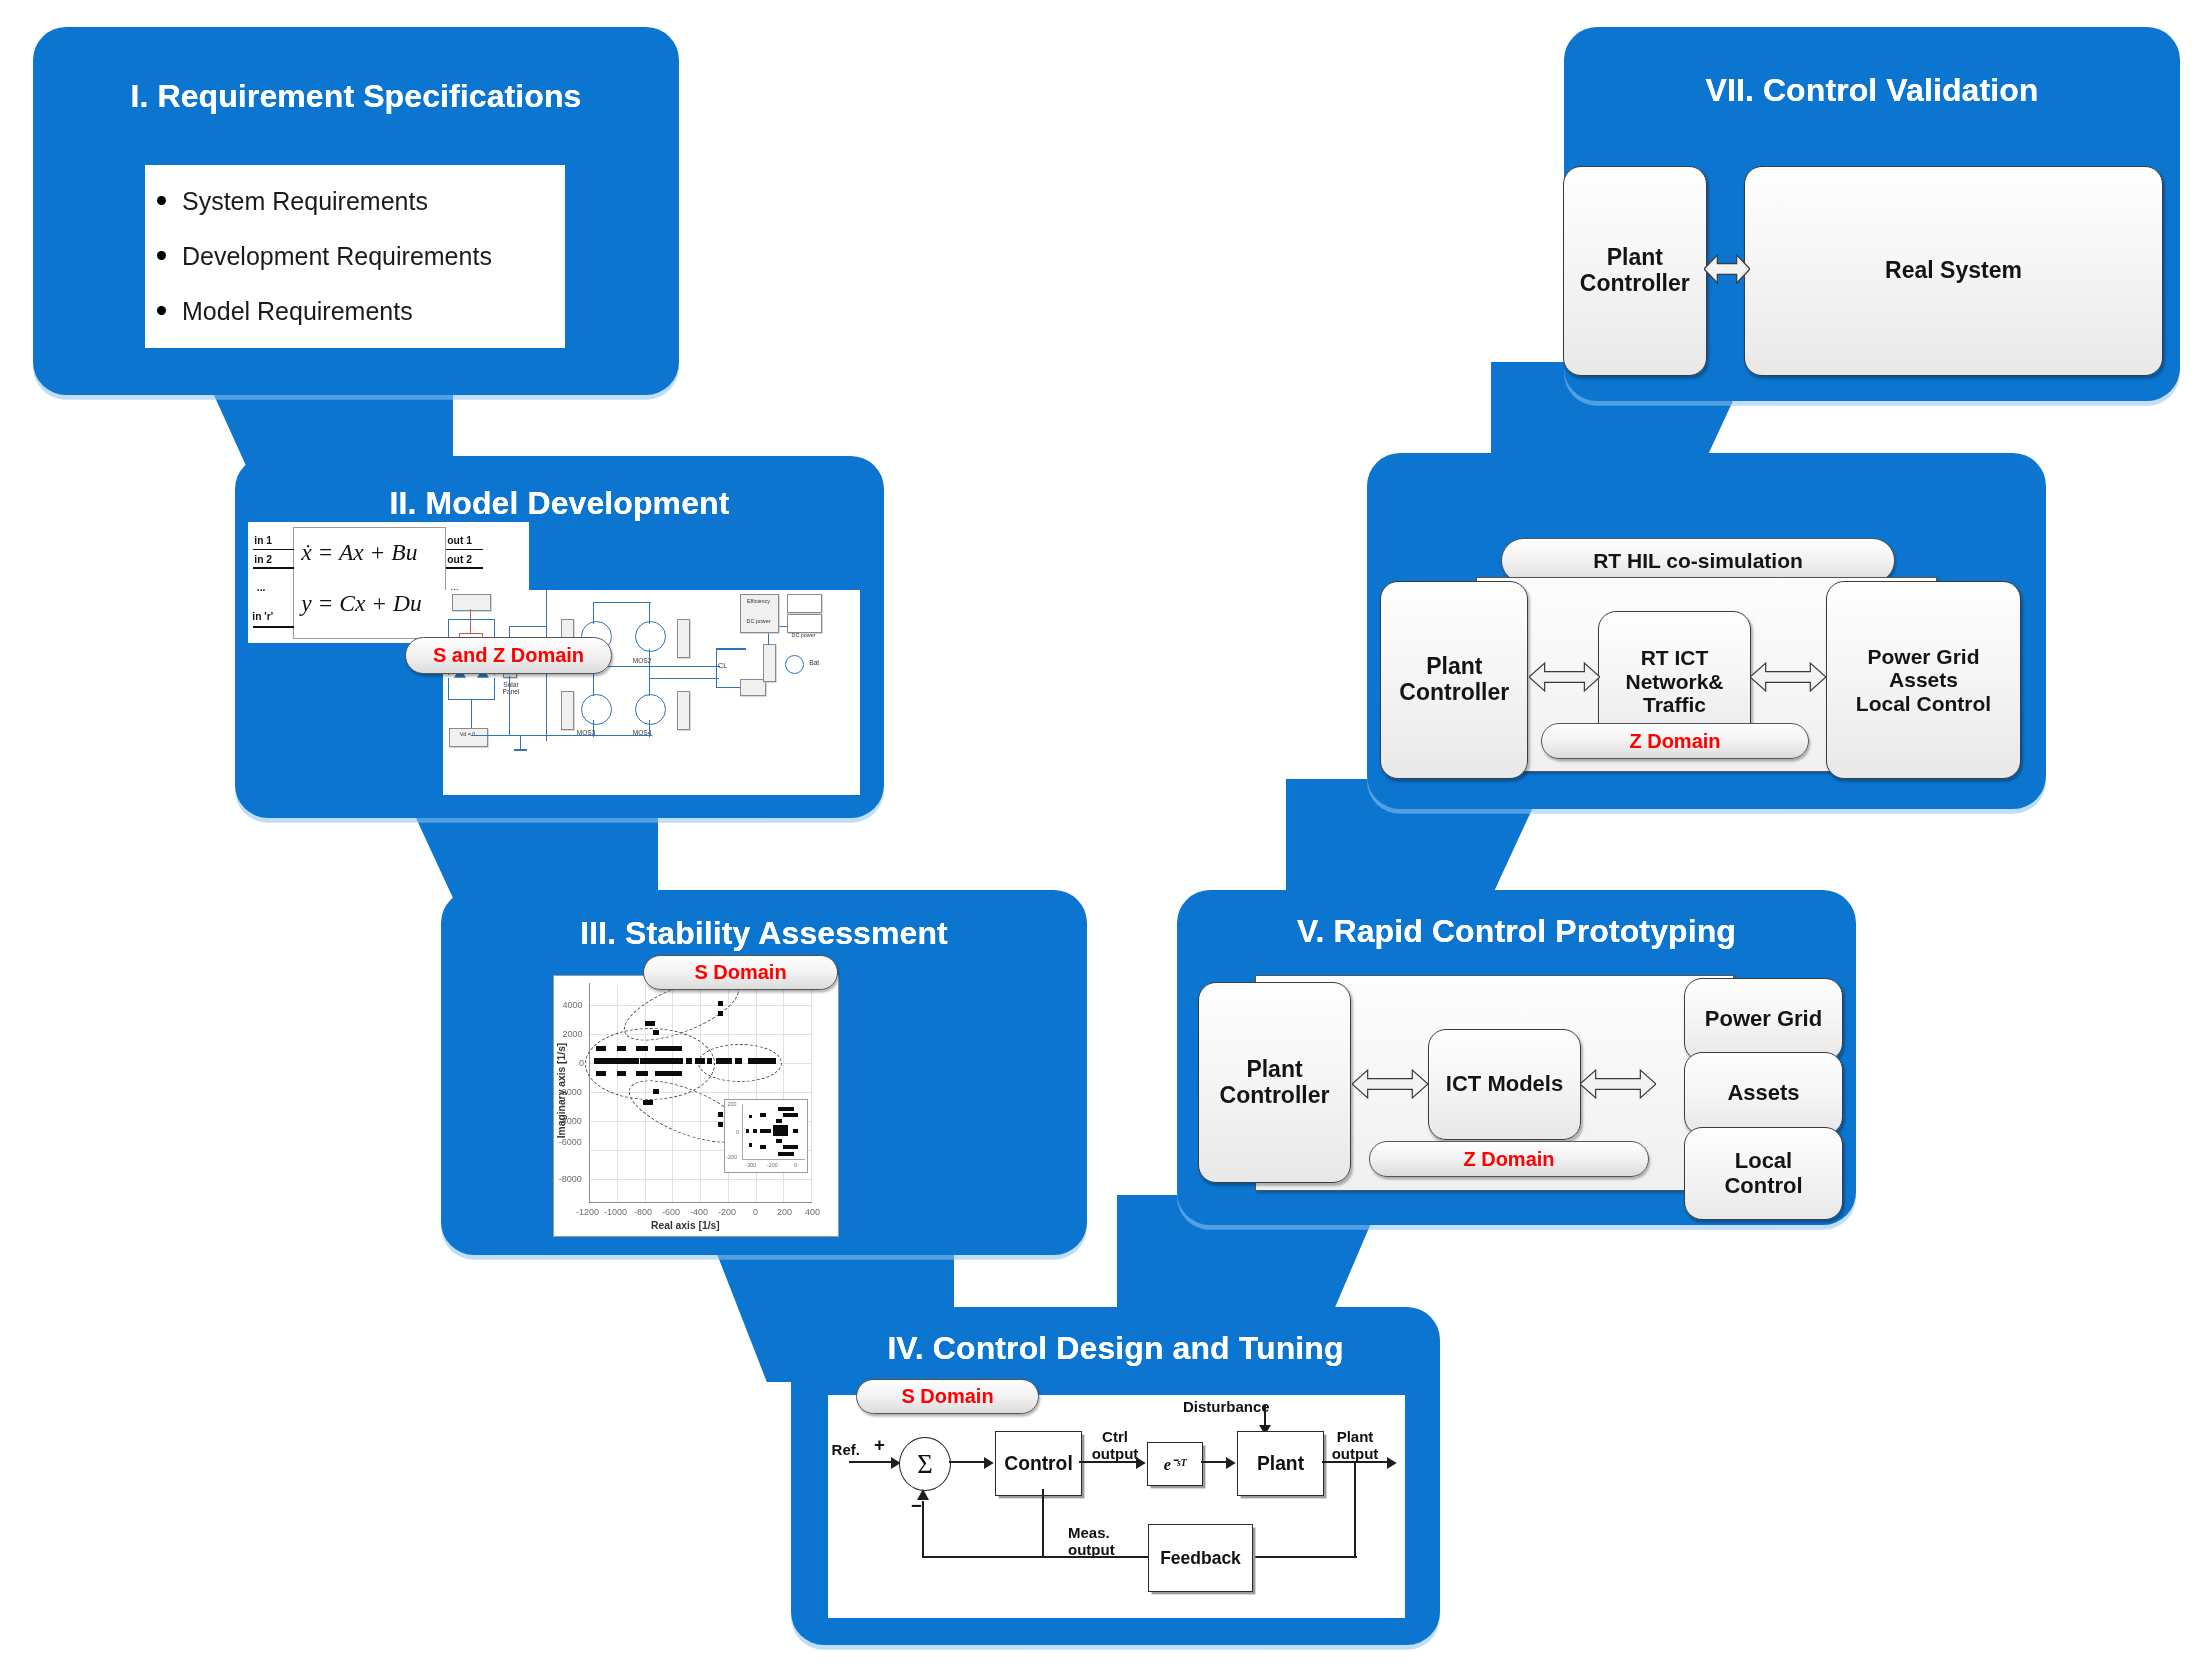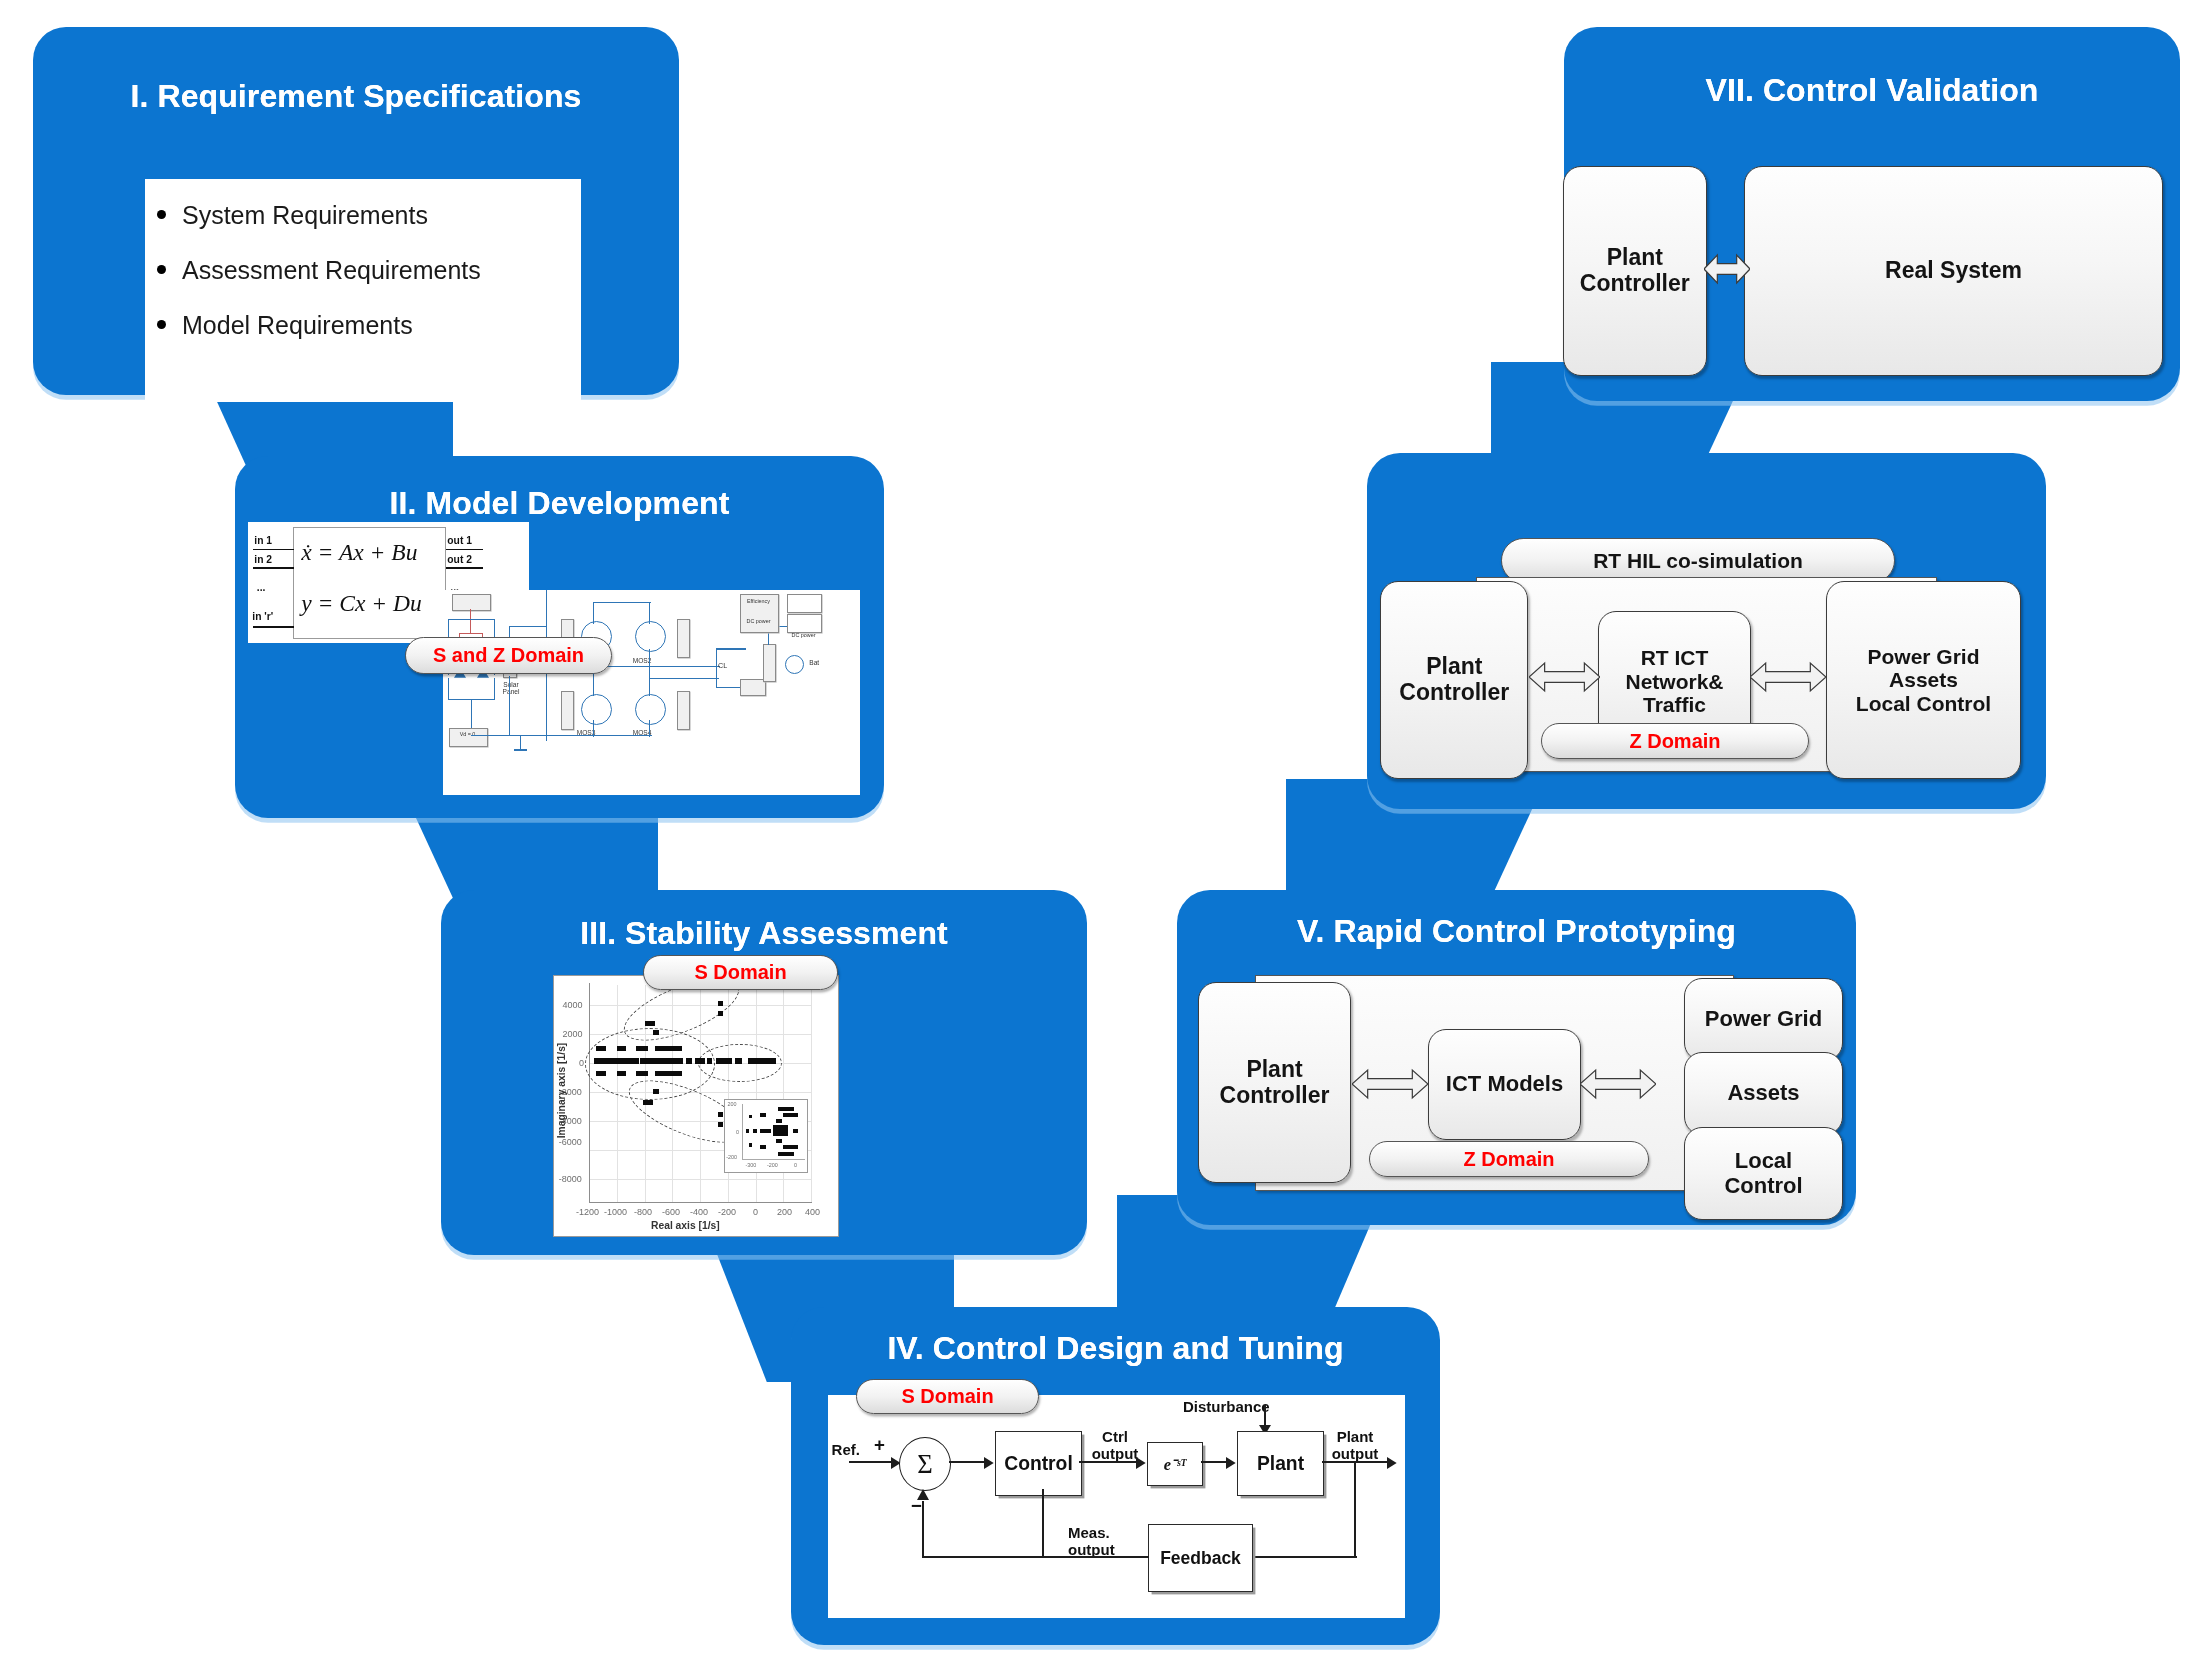--- a/index.html
+++ b/index.html
@@ -85,24 +85,24 @@
 
   <div class="ribbon" style="left:1491px;top:362px;width:260px;height:157px;
               clip-path:polygon(0 0, 100% 0, 72% 100%, 0 100%);"></div>
   <div class="ribbon" style="left:1286px;top:779px;width:260px;height:169px;
               clip-path:polygon(0 0, 100% 0, 70% 100%, 0 100%);"></div>
   <div class="ribbon" style="left:1117px;top:1195px;width:266px;height:187px;
               clip-path:polygon(0 0, 100% 0, 70% 100%, 0 100%);"></div>
 
   <div class="stage" style="left:33px;top:27px;width:646px;height:368px;">
     <div class="stage-title" style="top:51px;font-size:32px;">I. Requirement Specifications</div>
-    <div class="panel" style="left:112px;top:152px;width:420px;height:223px;padding-left:16px;">
+    <div class="panel" style="left:112px;top:138px;width:420px;height:183px;">
       <ul class="req-list" style="left:0;top:24px;right:0;">
         <li>System Requirements</li>
-        <li>Assessment Requirements</li>
+        <li>Development Requirements</li>
         <li>Model Requirements</li>
       </ul>
     </div>
   </div>
 
   <div class="stage" style="left:235px;top:456px;width:649px;height:362px;">
     <div class="stage-title" style="top:29px;font-size:32px;">II. Model Development</div>
 
     <div class="panel" style="left:13.3px;top:66px;width:281px;height:121px;">
       <div class="ss-box" style="left:45px;top:4.8px;width:151px;height:110px;"></div>

